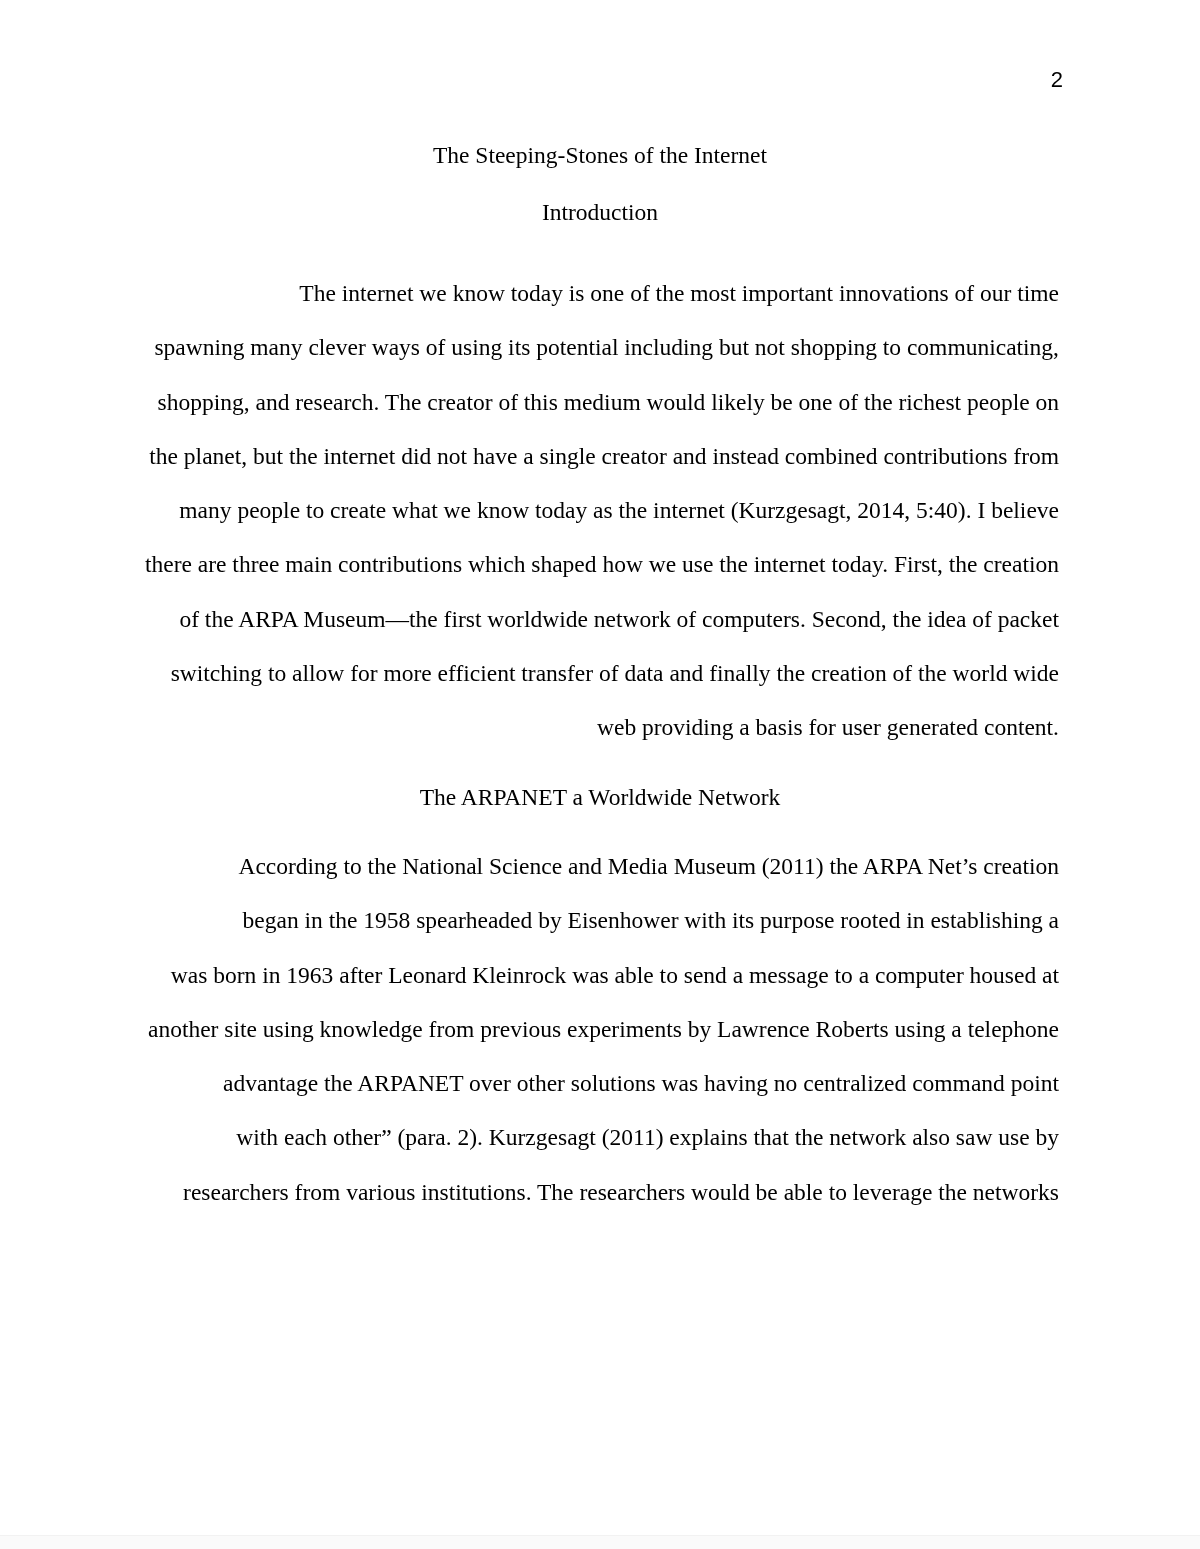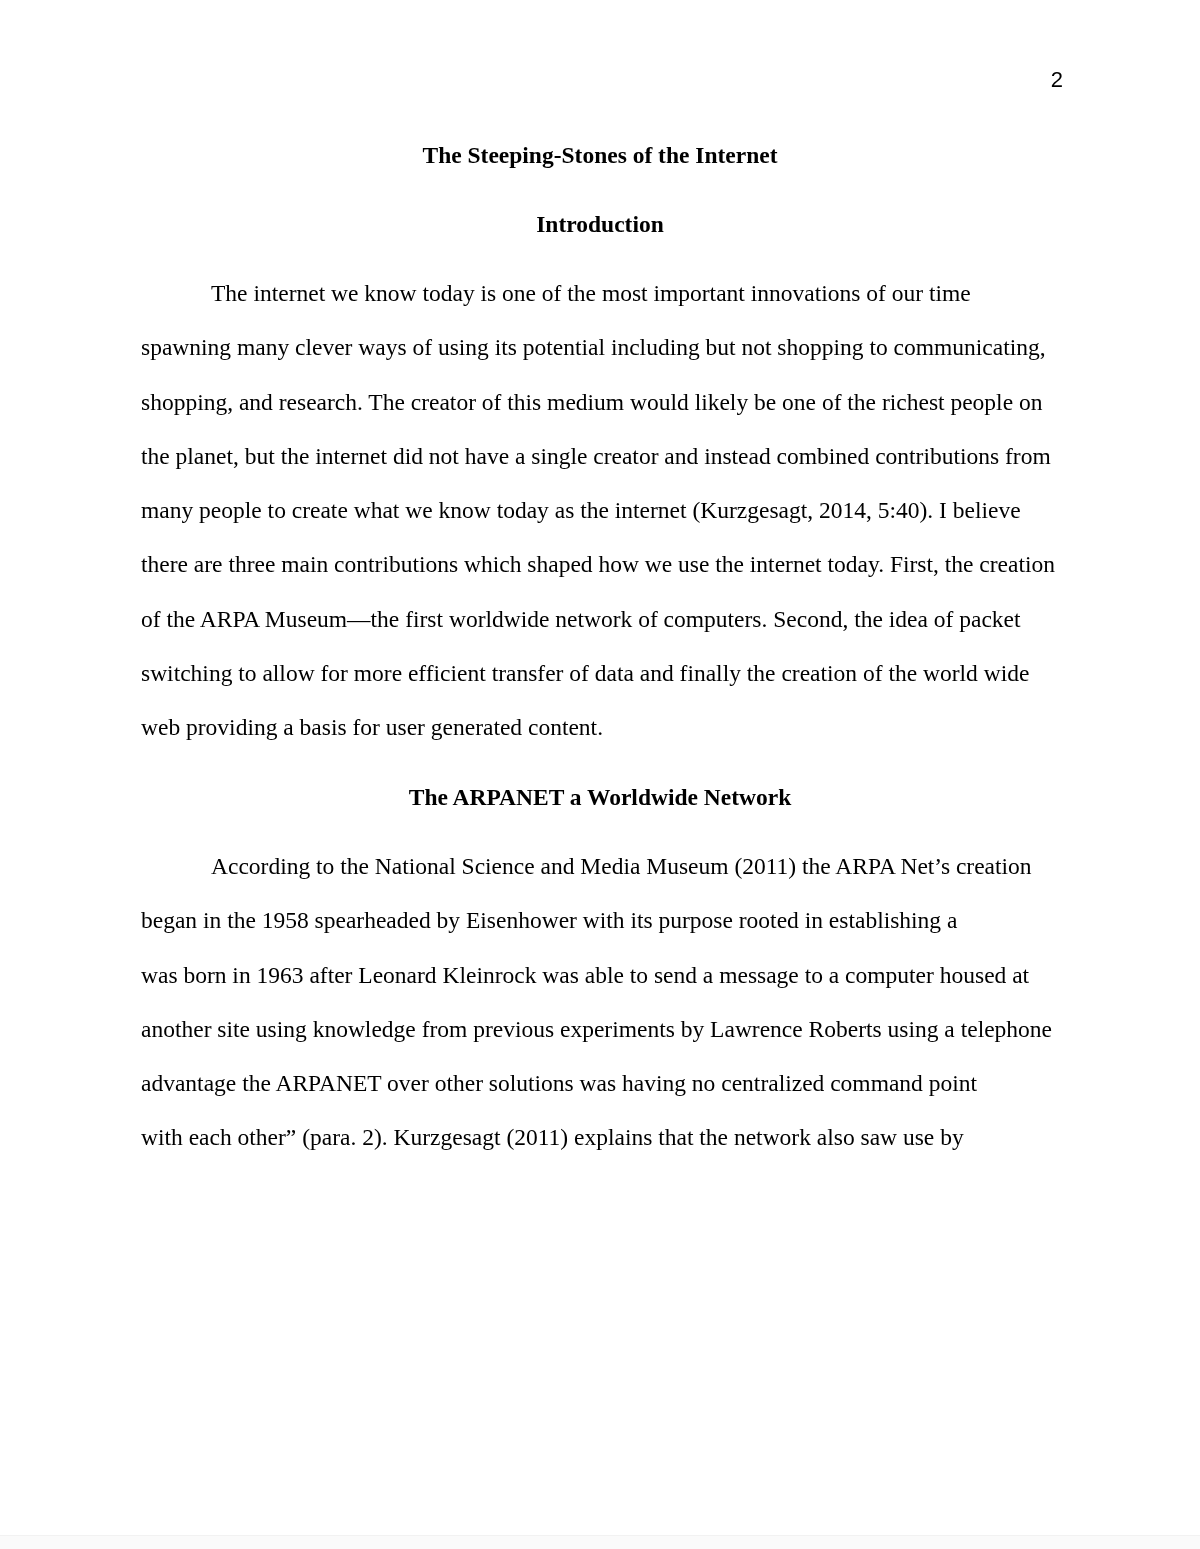--- a/index.html
+++ b/index.html
@@ -24,39 +24,40 @@
     font-family: "Liberation Sans", "DejaVu Sans", sans-serif;
     font-size: 22px;
     line-height: 28px;
   }
   .heading {
     position: absolute;
     left: 141px;
     width: 918px;
     margin: 0;
     text-align: center;
-    font-weight: bold;
+    font-weight: normal;
     font-size: 23.5px;
     line-height: 28px;
     white-space: nowrap;
   }
   .doc-title   { top: 141px; }
-  .h-intro     { top: 210px; }
+  .h-intro     { top: 198px; }
   .h-arpanet   { top: 783px; }
   .para {
     position: absolute;
     left: 141px;
     width: 918px;
     line-height: 54.3px;
   }
   .para1 { top: 266px; }
   .para2 { top: 839px; }
   .line {
     height: 54.3px;
     white-space: nowrap;
+    text-align: right;
   }
   .indent { padding-left: 70px; }
   .footer-strip {
     position: absolute;
     left: 0;
     bottom: 0;
     width: 100%;
     height: 13px;
     background: #fafafa;
     border-top: 1px solid #f2f2f2;
@@ -87,17 +88,18 @@
 
   <div class="heading h-arpanet">The ARPANET a Worldwide Network</div>
 
   <div class="para para2">
     <div class="line indent">According to the National Science and Media Museum (2011) the ARPA Net’s creation</div>
     <div class="line">began in the 1958 spearheaded by Eisenhower with its purpose rooted in establishing a</div>
     <div class="line">was born in 1963 after Leonard Kleinrock was able to send a message to a computer housed at</div>
     <div class="line">another site using knowledge from previous experiments by Lawrence Roberts using a telephone</div>
     <div class="line">advantage the ARPANET over other solutions was having no centralized command point</div>
     <div class="line">with each other” (para. 2). Kurzgesagt (2011) explains that the network also saw use by</div>
+    <div class="line">researchers from various institutions. The researchers would be able to leverage the networks</div>
   </div>
 
   <div class="footer-strip"></div>
 
 </div>
 
 </body></html>

